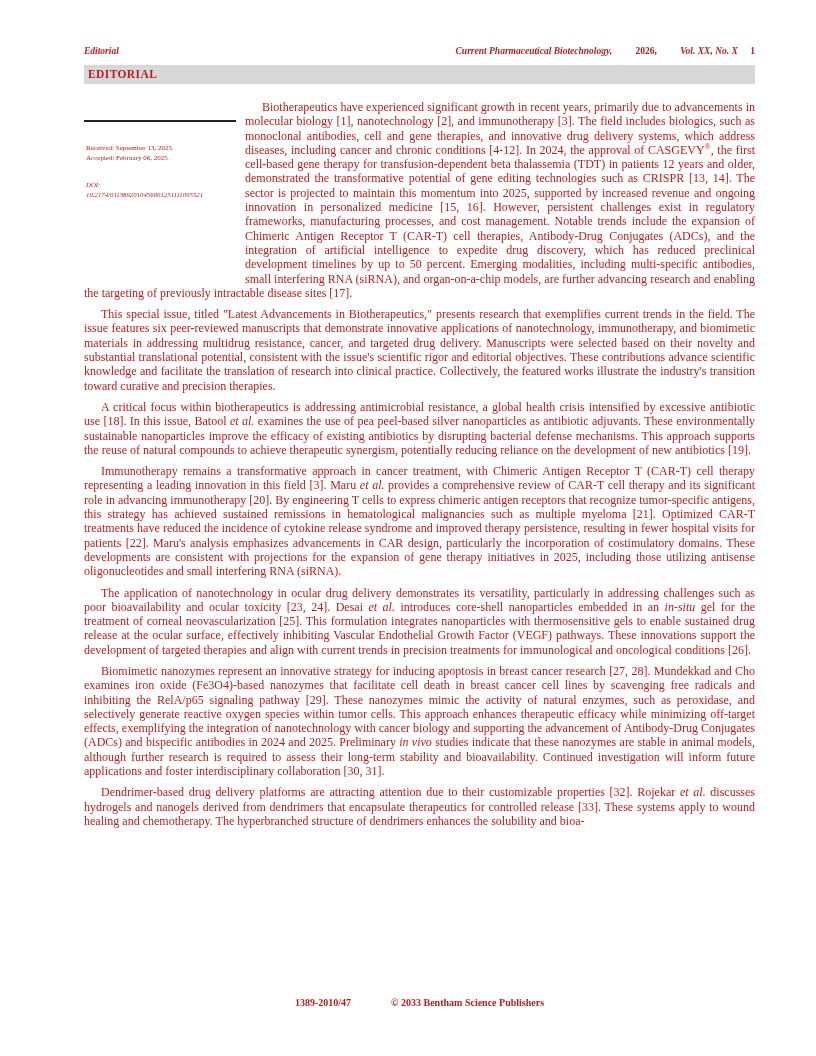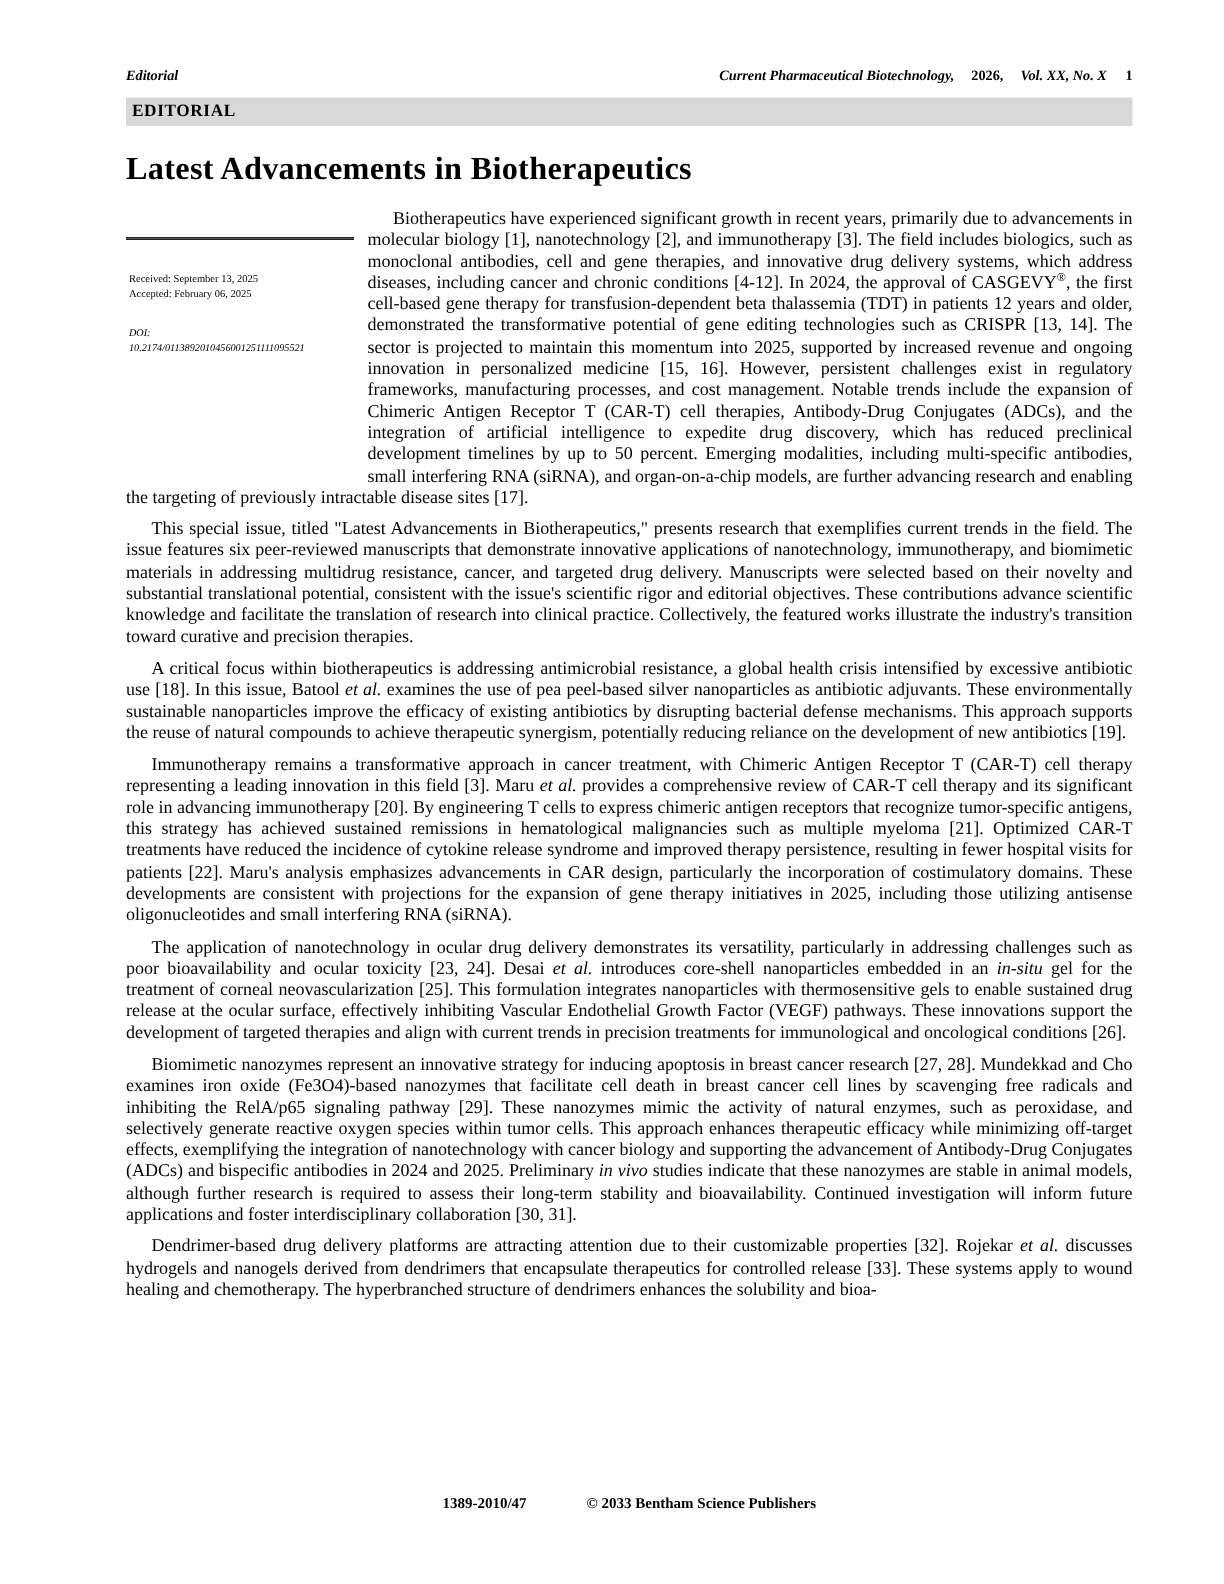--- a/index.html
+++ b/index.html
@@ -2,36 +2,36 @@
 <html><head>
 <meta charset="utf-8">
 <style>
   html,body { margin:0; padding:0; background:#ffffff; }
   .page {
     position:relative;
     width:816px; height:1056px;
     box-sizing:border-box;
     padding:46px 61px 0 84px;
     background:#ffffff;
-    color:#000000;
+    color:#b91c1c;
     font-family:"Liberation Serif", serif;
     overflow:hidden;
   }
   
   .header-row {
     display:flex; justify-content:space-between; align-items:baseline;
     font-size:9.5px; font-weight:bold;
     margin-bottom:9px;
   }
   .h-left { font-style:italic; }
   .h-right { white-space:nowrap; }
   .h-right .ital { font-style:italic; }
   .h-right .bold { font-style:normal; }
   .h-right .pagenum { font-style:normal; margin-left:10px; }
-  .h-right span { margin-left:9px; }
+  .h-right span { margin-left:21px; }
   
   .section-bar {
     background:#d8d8d8;
     font-weight:bold;
     font-size:11.5px;
     letter-spacing:0.4px;
     padding:3px 4px 4px 4px;
     margin-bottom:16px;
   }
   .title {
@@ -101,21 +101,20 @@
     <span class="h-right">
       <span class="ital">Current Pharmaceutical Biotechnology,</span>
       <span class="bold">2026,</span>
       <span class="ital">Vol. XX, No. X</span>
       <span class="pagenum">1</span>
     </span>
   </div>
 
   <div class="section-bar">EDITORIAL</div>
 
-  <h1 class="title">Latest Advancements in Biotherapeutics</h1>
 
   <div class="body">
 
     <aside class="history">
       <div class="rule"></div>
       <div class="rule"></div>
       <div class="history-meta">
         <div>Received: September 13, 2025</div>
         <div>Accepted: February 06, 2025</div>
       </div>

